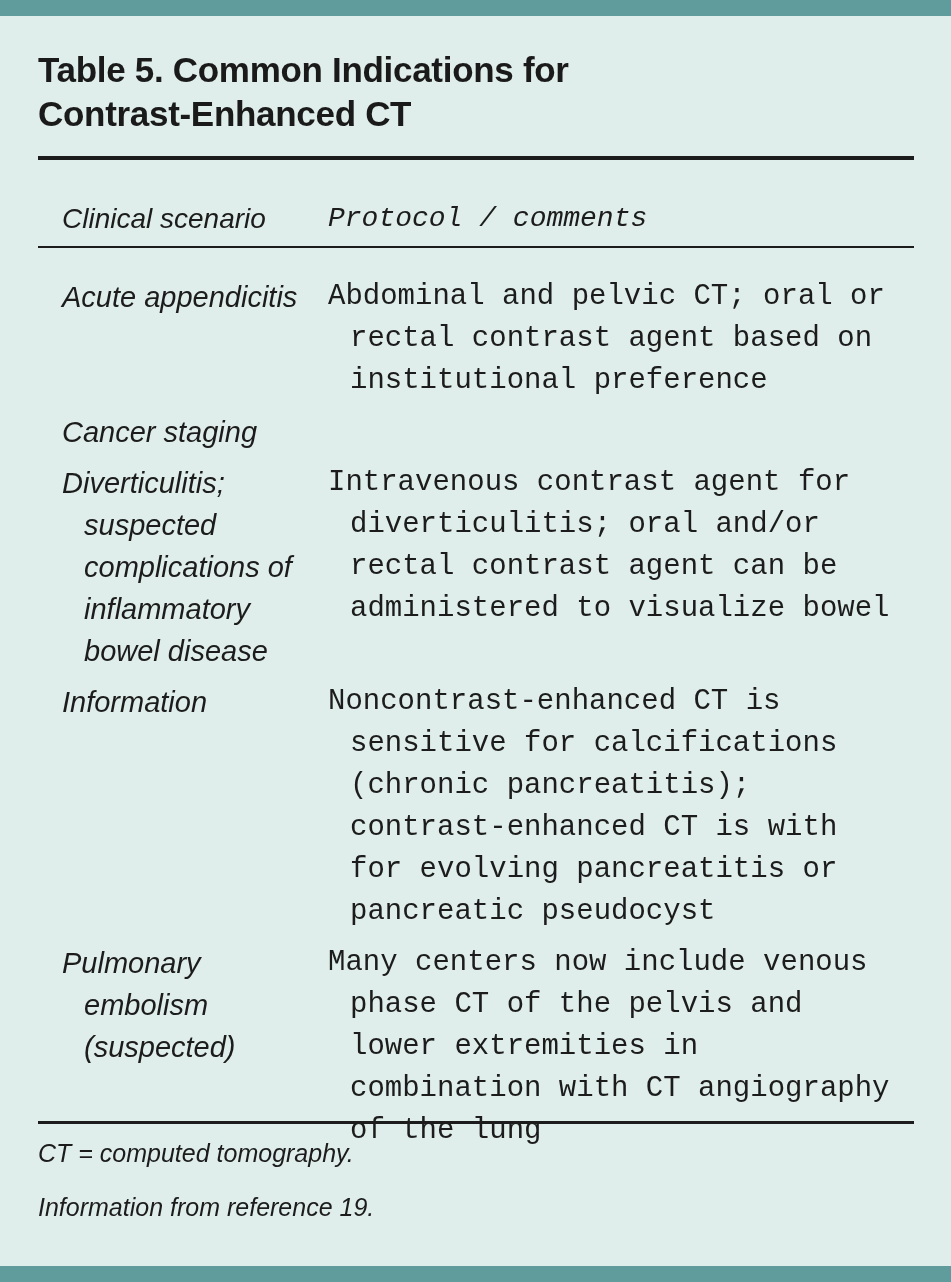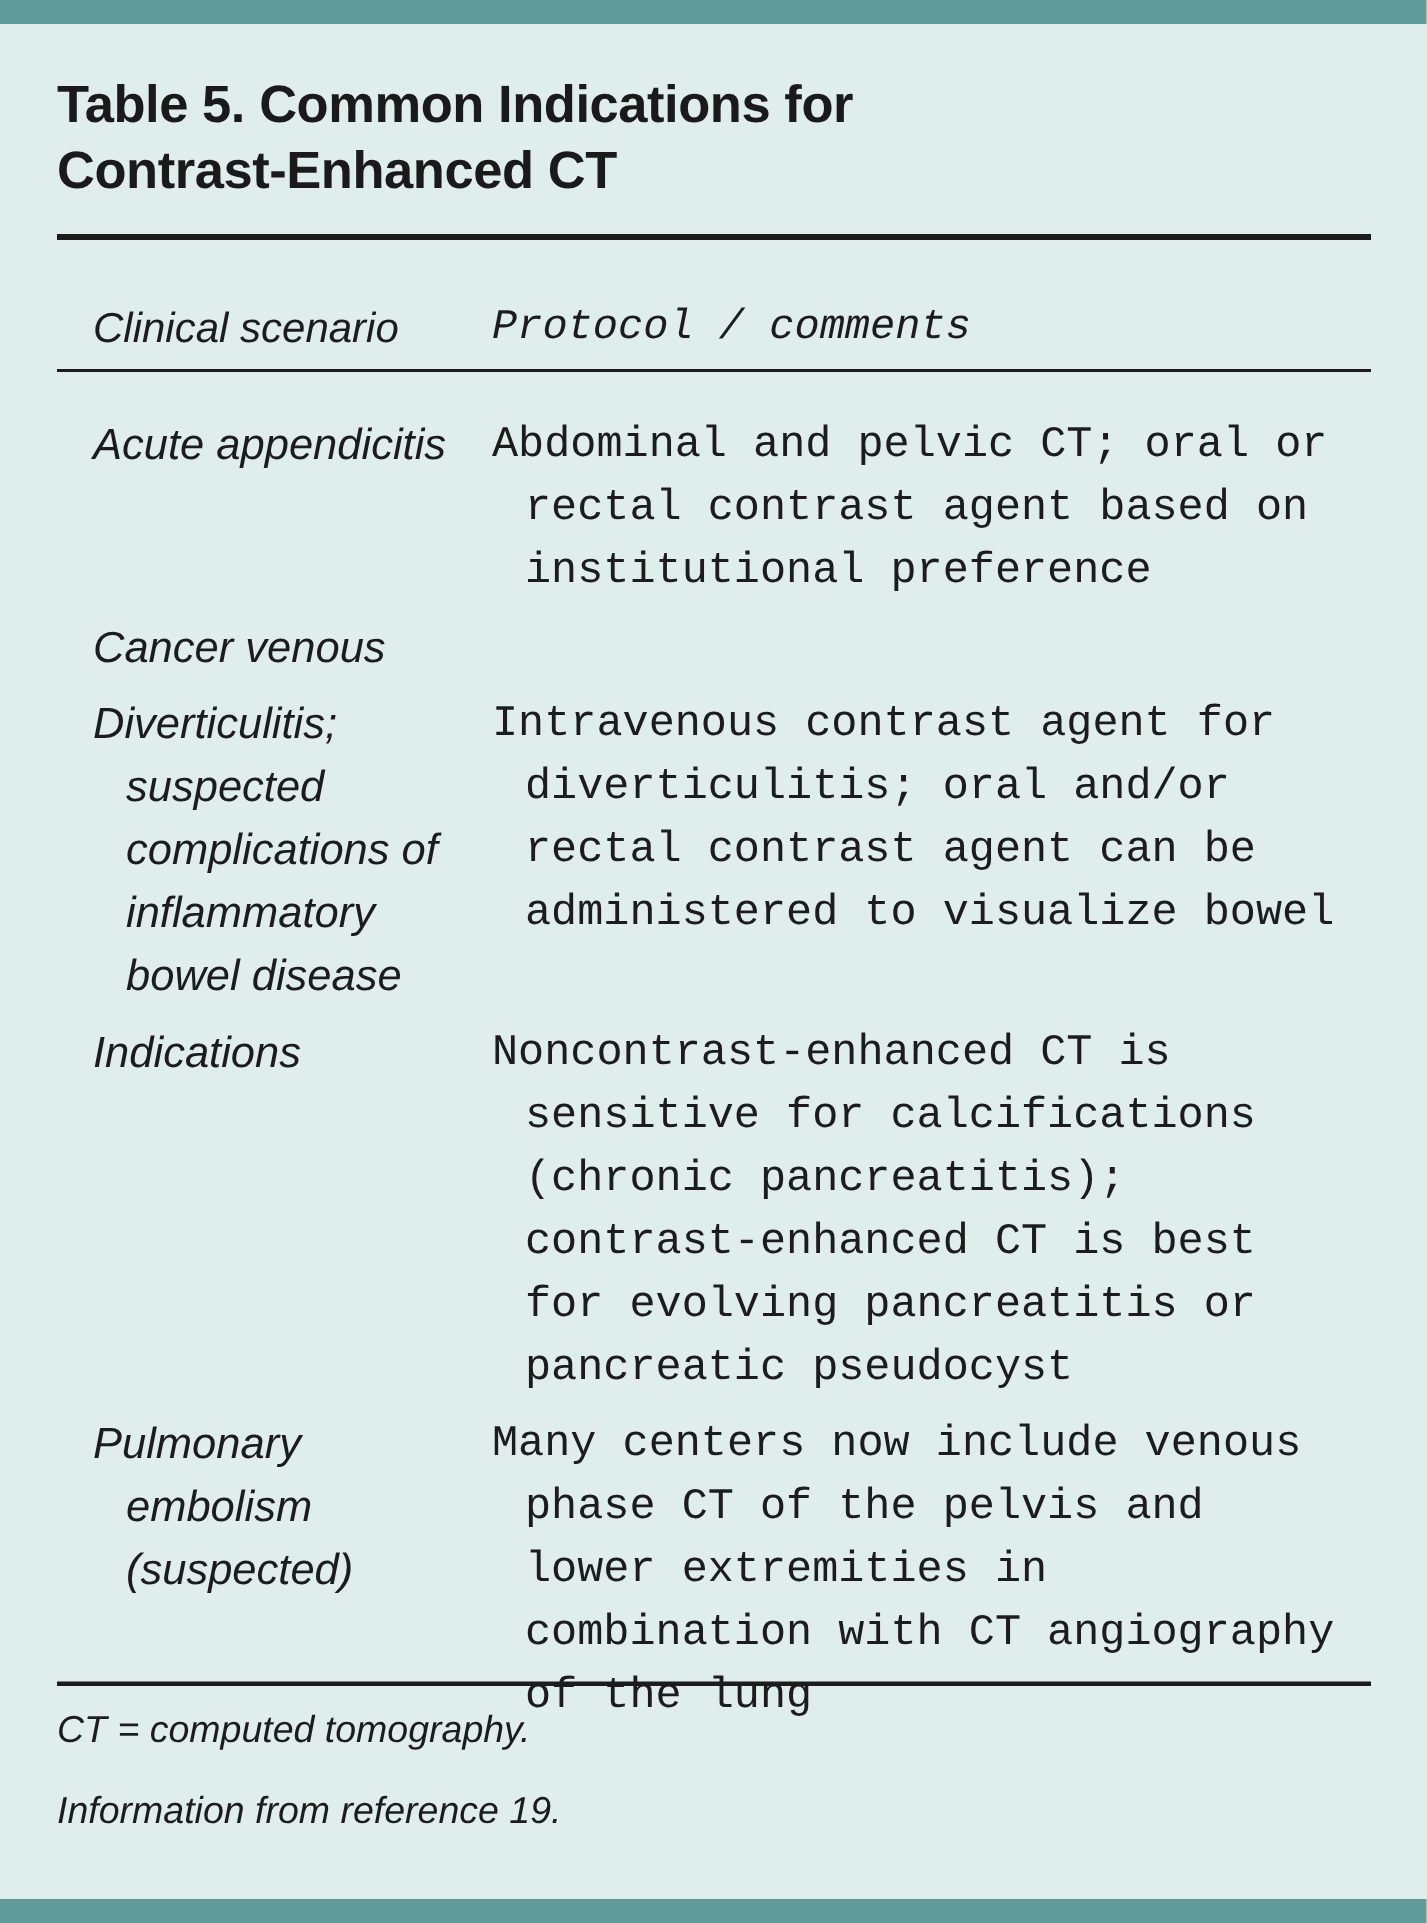--- a/index.html
+++ b/index.html
@@ -154,31 +154,31 @@
   <div class="rule rule-header"></div>
 
   <div class="tbody">
 
     <div class="row">
       <div class="cell-scenario">Acute appendicitis</div>
       <div class="cell-protocol">Abdominal and pelvic CT; oral or rectal contrast agent based on institutional preference</div>
     </div>
 
     <div class="row">
-      <div class="cell-scenario">Cancer venous</div>
+      <div class="cell-scenario">Cancer staging</div>
     </div>
 
     <div class="row">
       <div class="cell-scenario">Diverticulitis; suspected complications of inflammatory bowel disease</div>
       <div class="cell-protocol">Intravenous contrast agent for diverticulitis; oral and/or rectal contrast agent can be administered to visualize bowel</div>
     </div>
 
     <div class="row">
-      <div class="cell-scenario">Indications</div>
-      <div class="cell-protocol">Noncontrast-enhanced CT is sensitive for calcifications (chronic pancreatitis); contrast-enhanced CT is best for evolving pancreatitis or pancreatic pseudocyst</div>
+      <div class="cell-scenario">Information</div>
+      <div class="cell-protocol">Noncontrast-enhanced CT is sensitive for calcifications (chronic pancreatitis); contrast-enhanced CT is with for evolving pancreatitis or pancreatic pseudocyst</div>
     </div>
 
     <div class="row">
       <div class="cell-scenario">Pulmonary embolism (suspected)</div>
       <div class="cell-protocol">Many centers now include venous phase CT of the pelvis and lower extremities in combination with CT angiography of the lung</div>
     </div>
 
   </div>
 
   <div class="rule rule-bottom"></div>

